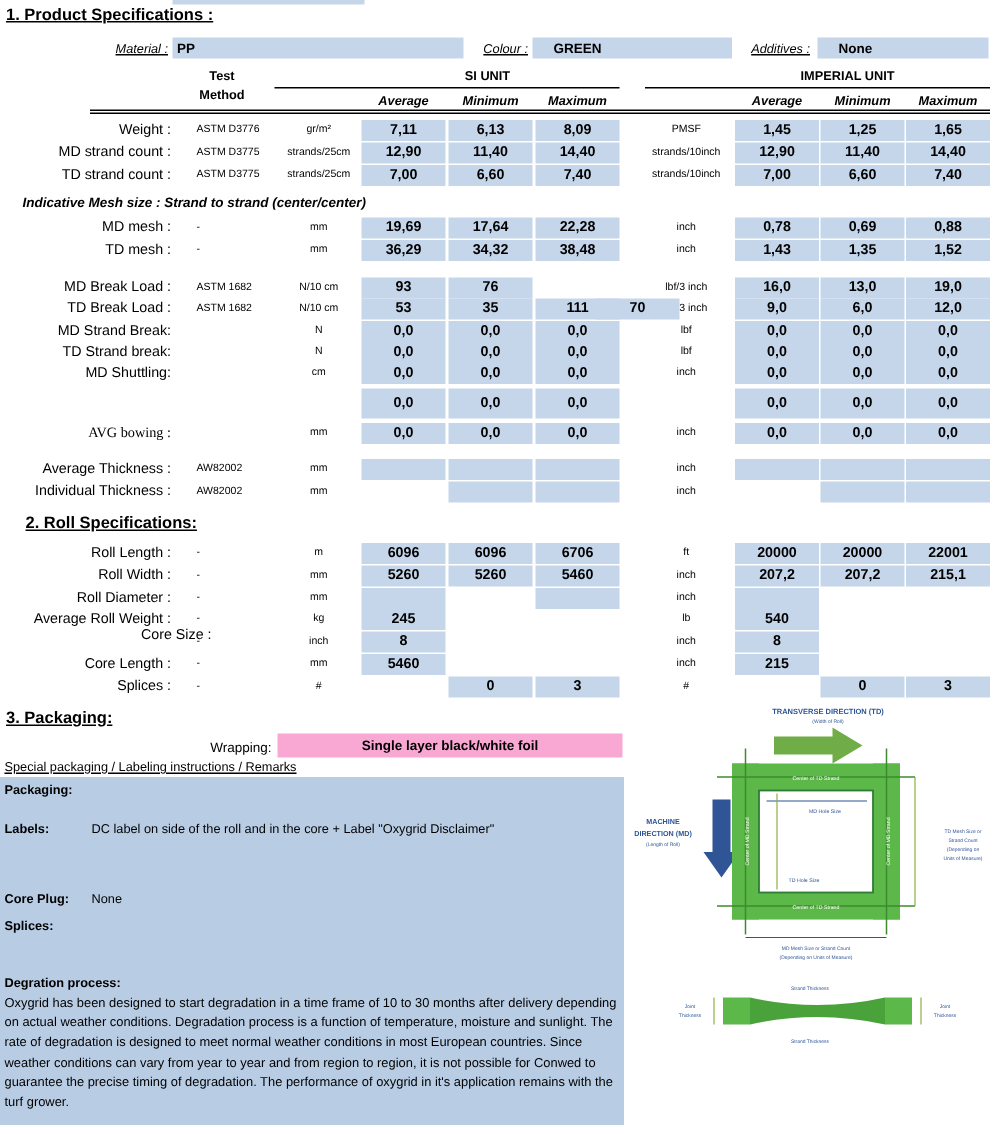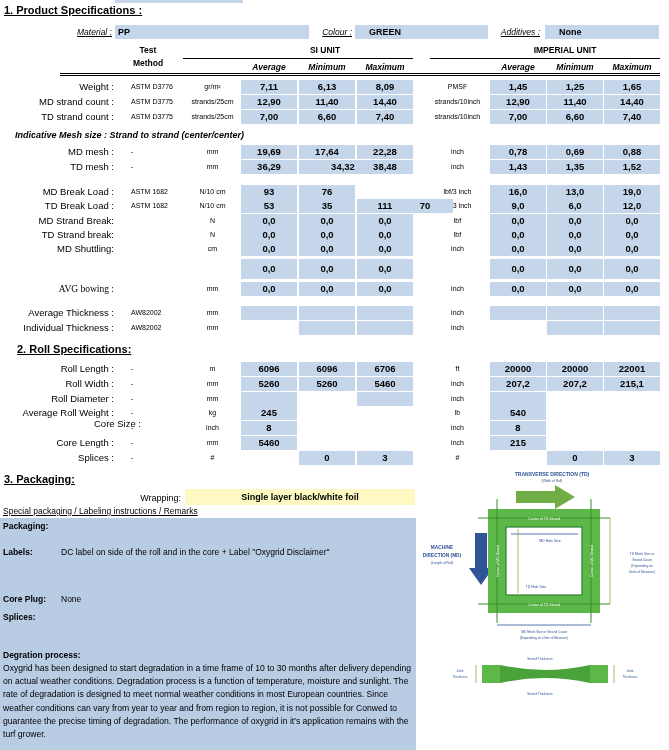--- a/index.html
+++ b/index.html
@@ -92,21 +92,21 @@
     <div class="cell" style="left: 299px; top: 145px; width: 56px;">17,64</div>
     <div class="cell" style="left: 547px; top: 145px; width: 56px;">0,69</div>
     <div class="cell" style="left: 357px; top: 145px; width: 56px;">22,28</div>
     <div class="cell" style="left: 604px; top: 145px; width: 56px;">0,88</div>
     <div class="lbl" style="left: 0px; top: 160px; width: 114px;">TD mesh :</div>
     <div class="meth" style="left: 131px; top: 160px; width: 70px;">-</div>
     <div class="unit" style="left: 180px; top: 160px; width: 65px;">mm</div>
     <div class="unit" style="left: 425px; top: 160px; width: 65px;">inch</div>
     <div class="cell" style="left: 241px; top: 160px; width: 56px;">36,29</div>
     <div class="cell" style="left: 490px; top: 160px; width: 56px;">1,43</div>
-    <div class="cell" style="left: 299px; top: 160px; width: 56px; padding-left: 16px;">34,32</div>
+    <div class="cell" style="left: 299px; top: 160px; width: 56px;">34,32</div>
     <div class="cell" style="left: 547px; top: 160px; width: 56px;">1,35</div>
     <div class="cell" style="left: 357px; top: 160px; width: 56px;">38,48</div>
     <div class="cell" style="left: 604px; top: 160px; width: 56px;">1,52</div>
     <div class="lbl" style="left: 0px; top: 185px; width: 114px;">MD Break Load :</div>
     <div class="meth" style="left: 131px; top: 185px; width: 70px;">ASTM 1682</div>
     <div class="unit" style="left: 180px; top: 185px; width: 65px;">N/10 cm</div>
     <div class="unit" style="left: 425px; top: 185px; width: 65px;">lbf/3 inch</div>
     <div class="cell" style="left: 241px; top: 185px; width: 56px;">93</div>
     <div class="cell" style="left: 490px; top: 185px; width: 56px;">16,0</div>
     <div class="cell" style="left: 299px; top: 185px; width: 56px;">76</div>
@@ -245,21 +245,21 @@
     <div class="unit" style="left: 180px; top: 451px; width: 65px;">#</div>
     <div class="unit" style="left: 425px; top: 451px; width: 65px;">#</div>
     <div class="cell" style="left: 299px; top: 451px; width: 56px;">0</div>
     <div class="cell" style="left: 547px; top: 451px; width: 56px;">0</div>
     <div class="cell" style="left: 357px; top: 451px; width: 56px;">3</div>
     <div class="cell" style="left: 604px; top: 451px; width: 56px;">3</div>
   </div>
 
 <div class="h1" style="left:4px;top:473px;">3. Packaging:</div>
 <div class="abs" style="left:100px;top:490px;width:81px;text-align:right;font-size:9px;line-height:16px;">Wrapping:</div>
-<div class="abs" style="left:185px;top:489px;width:230px;height:16px;background:#fef9c3;text-align:center;font-weight:bold;font-size:9px;line-height:16px;">Single layer black/white foil</div>
+<div class="abs" style="left:185px;top:489px;width:230px;height:16px;background:#f9a8d4;text-align:center;font-weight:bold;font-size:9px;line-height:16px;">Single layer black/white foil</div>
 <div class="abs" style="left:3px;top:506px;font-size:8.5px;text-decoration:underline;">Special packaging / Labeling instructions / Remarks</div>
 
 <div class="panel">
   <div class="ptext" style="left:3px;top:2px;font-weight:bold;">Packaging:</div>
   <div class="ptext" style="left:3px;top:28px;font-weight:bold;">Labels:</div>
   <div class="ptext" style="left:61px;top:28px;">DC label on side of the roll and in the core + Label "Oxygrid Disclaimer"</div>
   <div class="ptext" style="left:3px;top:75px;font-weight:bold;">Core Plug:</div>
   <div class="ptext" style="left:61px;top:75px;">None</div>
   <div class="ptext" style="left:3px;top:93px;font-weight:bold;">Splices:</div>
   <div class="ptext" style="left:3px;top:131px;font-weight:bold;">Degration process:</div>

